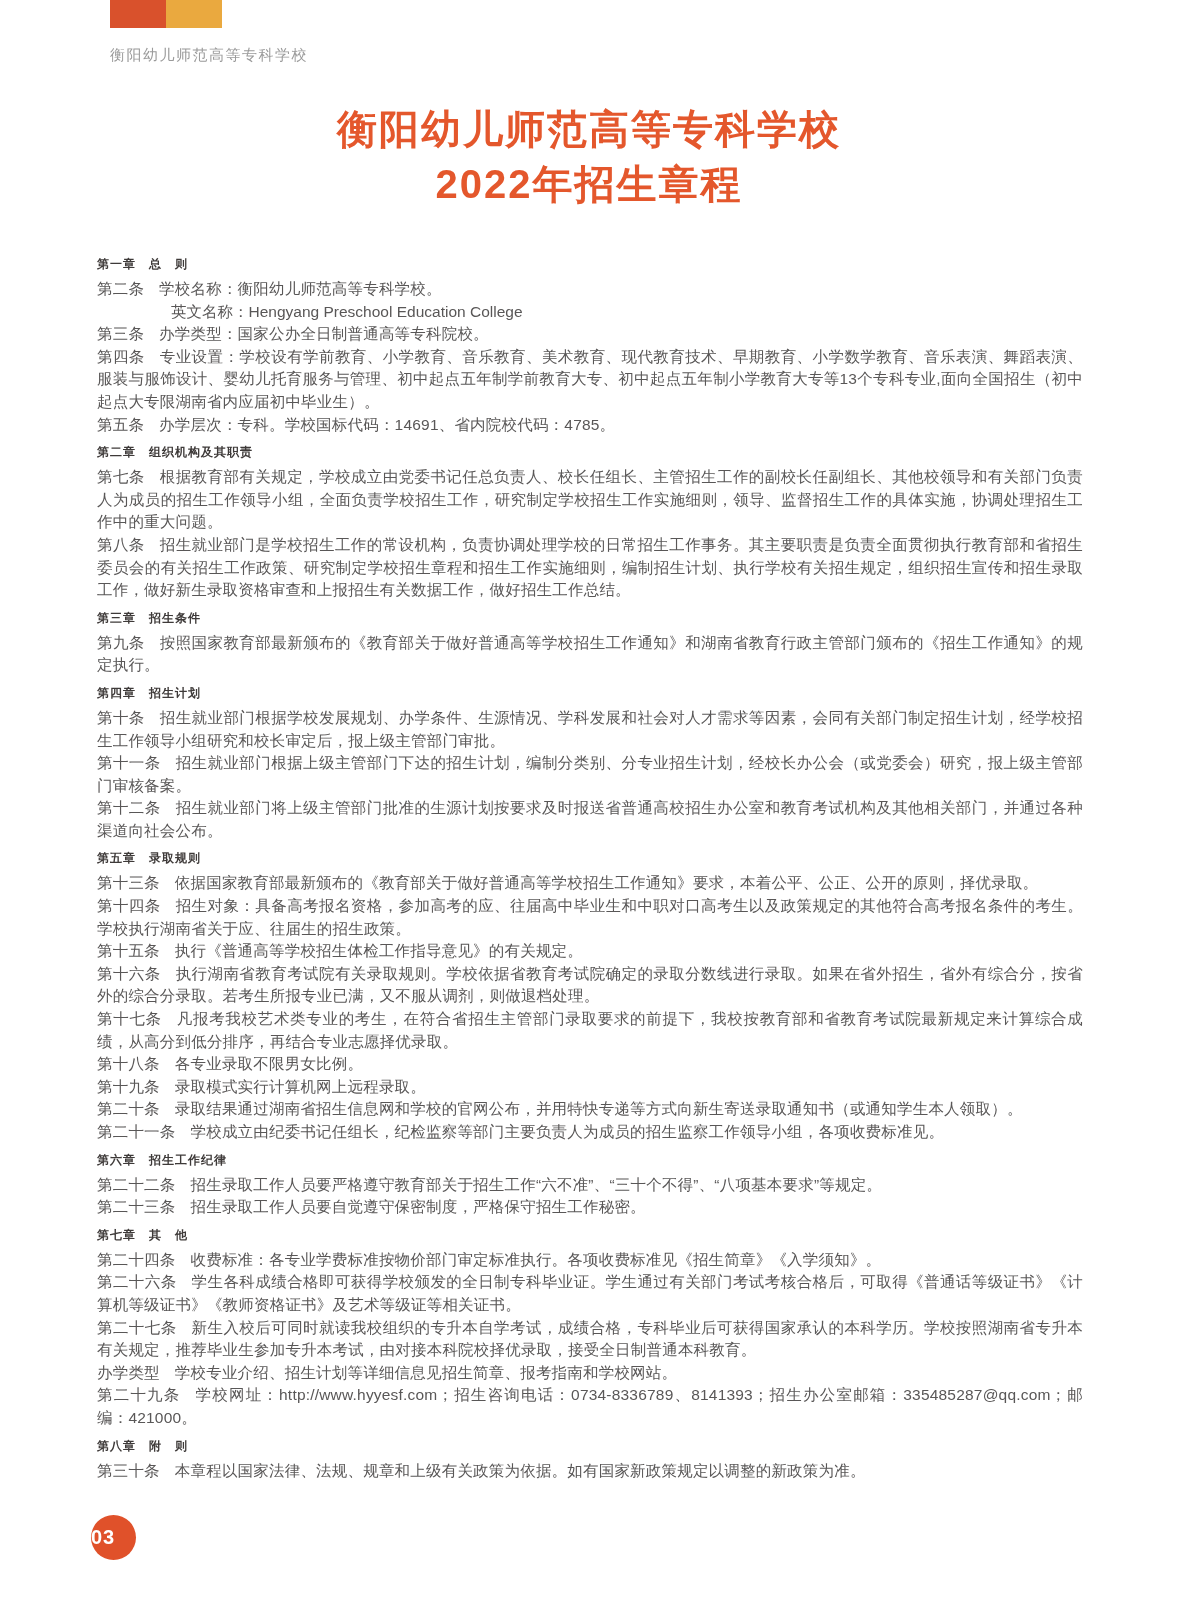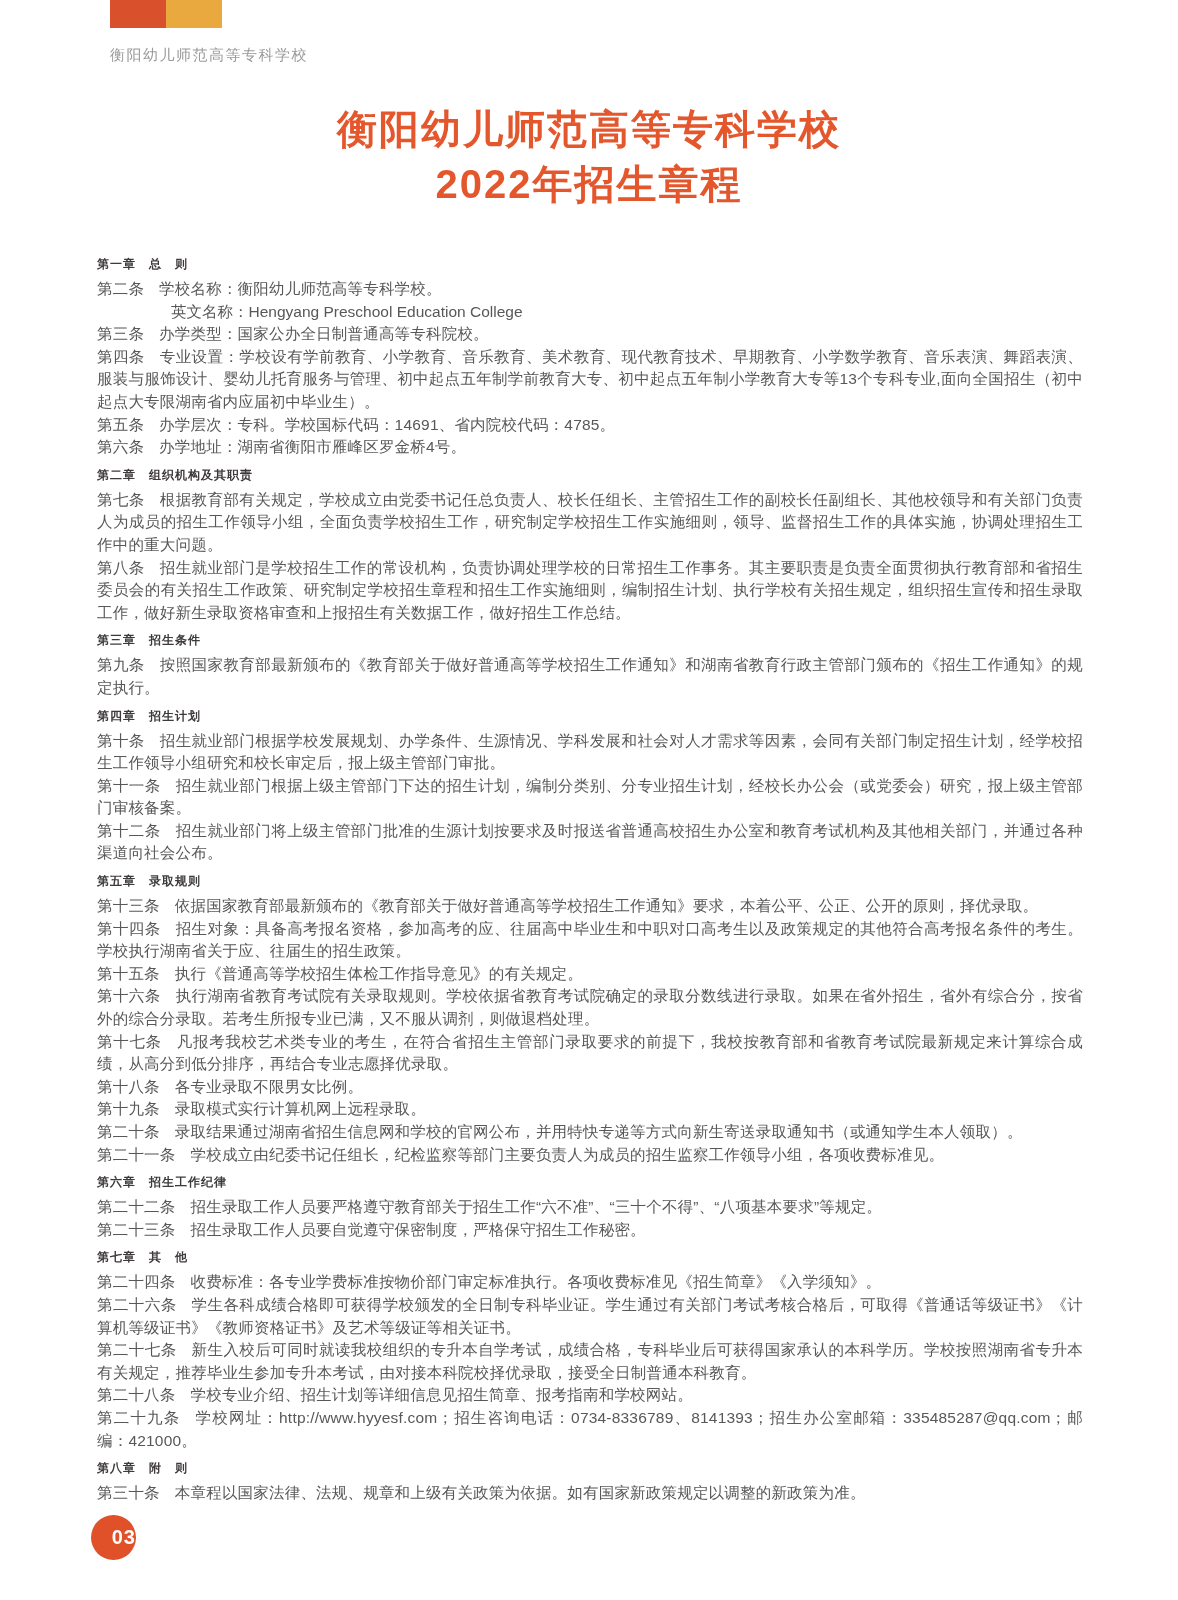--- a/index.html
+++ b/index.html
@@ -63,21 +63,21 @@
     color:var(--body-gray);
   }
 
   
   .page-badge{
     position:absolute;left:91px;top:1515px;
     width:45px;height:45px;border-radius:50%;
     background:var(--badge-orange);
     color:#ffffff;
     font-size:20px;font-weight:bold;
-    display:flex;align-items:center;justify-content:flex-end;
+    display:flex;align-items:center;justify-content:flex-start;
     letter-spacing:1px;
   }
 </style>
 </head>
 <body style="--brand-red: #D9512C; --brand-orange: #EAA93F; --title-orange: #E4572C; --heading-dark: #3E3A39; --body-gray: #595757; --brand-name-gray: #9A9A9A; --badge-orange: #E0512A;">
 
 <div class="page">
 
   <div class="brand-squares">
     <span class="sq red"></span>
@@ -91,21 +91,20 @@
     <span>2022年招生章程</span>
   </h1>
 
   <div class="content" id="content">
       <h2 class="chapter-heading">第一章　总　则</h2>
       <p class="article"><span class="article-num">第二条</span><span>学校名称：衡阳幼儿师范高等专科学校。</span></p>
       <div class="article-sub">英文名称：Hengyang Preschool Education College</div>
       <p class="article"><span class="article-num">第三条</span><span>办学类型：国家公办全日制普通高等专科院校。</span></p>
       <p class="article"><span class="article-num">第四条</span><span>专业设置：学校设有学前教育、小学教育、音乐教育、美术教育、现代教育技术、早期教育、小学数学教育、音乐表演、舞蹈表演、服装与服饰设计、婴幼儿托育服务与管理、初中起点五年制学前教育大专、初中起点五年制小学教育大专等13个专科专业,面向全国招生（初中起点大专限湖南省内应届初中毕业生）。</span></p>
       <p class="article"><span class="article-num">第五条</span><span>办学层次：专科。学校国标代码：14691、省内院校代码：4785。</span></p>
-      <p class="article"><span class="article-num">第六条</span><span>办学地址：湖南省衡阳市雁峰区罗金桥4号。</span></p>
       <h2 class="chapter-heading">第二章　组织机构及其职责</h2>
       <p class="article"><span class="article-num">第七条</span><span>根据教育部有关规定，学校成立由党委书记任总负责人、校长任组长、主管招生工作的副校长任副组长、其他校领导和有关部门负责人为成员的招生工作领导小组，全面负责学校招生工作，研究制定学校招生工作实施细则，领导、监督招生工作的具体实施，协调处理招生工作中的重大问题。</span></p>
       <p class="article"><span class="article-num">第八条</span><span>招生就业部门是学校招生工作的常设机构，负责协调处理学校的日常招生工作事务。其主要职责是负责全面贯彻执行教育部和省招生委员会的有关招生工作政策、研究制定学校招生章程和招生工作实施细则，编制招生计划、执行学校有关招生规定，组织招生宣传和招生录取工作，做好新生录取资格审查和上报招生有关数据工作，做好招生工作总结。</span></p>
       <h2 class="chapter-heading">第三章　招生条件</h2>
       <p class="article"><span class="article-num">第九条</span><span>按照国家教育部最新颁布的《教育部关于做好普通高等学校招生工作通知》和湖南省教育行政主管部门颁布的《招生工作通知》的规定执行。</span></p>
       <h2 class="chapter-heading">第四章　招生计划</h2>
       <p class="article"><span class="article-num">第十条</span><span>招生就业部门根据学校发展规划、办学条件、生源情况、学科发展和社会对人才需求等因素，会同有关部门制定招生计划，经学校招生工作领导小组研究和校长审定后，报上级主管部门审批。</span></p>
       <p class="article"><span class="article-num">第十一条</span><span>招生就业部门根据上级主管部门下达的招生计划，编制分类别、分专业招生计划，经校长办公会（或党委会）研究，报上级主管部门审核备案。</span></p>
       <p class="article"><span class="article-num">第十二条</span><span>招生就业部门将上级主管部门批准的生源计划按要求及时报送省普通高校招生办公室和教育考试机构及其他相关部门，并通过各种渠道向社会公布。</span></p>
       <h2 class="chapter-heading">第五章　录取规则</h2>
@@ -118,21 +117,21 @@
       <p class="article"><span class="article-num">第十九条</span><span>录取模式实行计算机网上远程录取。</span></p>
       <p class="article"><span class="article-num">第二十条</span><span>录取结果通过湖南省招生信息网和学校的官网公布，并用特快专递等方式向新生寄送录取通知书（或通知学生本人领取）。</span></p>
       <p class="article"><span class="article-num">第二十一条</span><span>学校成立由纪委书记任组长，纪检监察等部门主要负责人为成员的招生监察工作领导小组，各项收费标准见。</span></p>
       <h2 class="chapter-heading">第六章　招生工作纪律</h2>
       <p class="article"><span class="article-num">第二十二条</span><span>招生录取工作人员要严格遵守教育部关于招生工作“六不准”、“三十个不得”、“八项基本要求”等规定。</span></p>
       <p class="article"><span class="article-num">第二十三条</span><span>招生录取工作人员要自觉遵守保密制度，严格保守招生工作秘密。</span></p>
       <h2 class="chapter-heading">第七章　其　他</h2>
       <p class="article"><span class="article-num">第二十四条</span><span>收费标准：各专业学费标准按物价部门审定标准执行。各项收费标准见《招生简章》《入学须知》。</span></p>
       <p class="article"><span class="article-num">第二十六条</span><span>学生各科成绩合格即可获得学校颁发的全日制专科毕业证。学生通过有关部门考试考核合格后，可取得《普通话等级证书》《计算机等级证书》《教师资格证书》及艺术等级证等相关证书。</span></p>
       <p class="article"><span class="article-num">第二十七条</span><span>新生入校后可同时就读我校组织的专升本自学考试，成绩合格，专科毕业后可获得国家承认的本科学历。学校按照湖南省专升本有关规定，推荐毕业生参加专升本考试，由对接本科院校择优录取，接受全日制普通本科教育。</span></p>
-      <p class="article"><span class="article-num">第二十八条</span><span>学校专业介绍、招生计划等详细信息见招生简章、报考指南和学校网站。</span></p>
+      <p class="article"><span class="article-num">办学类型</span><span>学校专业介绍、招生计划等详细信息见招生简章、报考指南和学校网站。</span></p>
       <p class="article"><span class="article-num">第二十九条</span><span>学校网址：http://www.hyyesf.com；招生咨询电话：0734-8336789、8141393；招生办公室邮箱：335485287@qq.com；邮编：421000。</span></p>
       <h2 class="chapter-heading">第八章　附　则</h2>
       <p class="article"><span class="article-num">第三十条</span><span>本章程以国家法律、法规、规章和上级有关政策为依据。如有国家新政策规定以调整的新政策为准。</span></p>
     </div>
 
   <div class="page-badge">
     <span>03</span>
   </div>
 
 </div>

